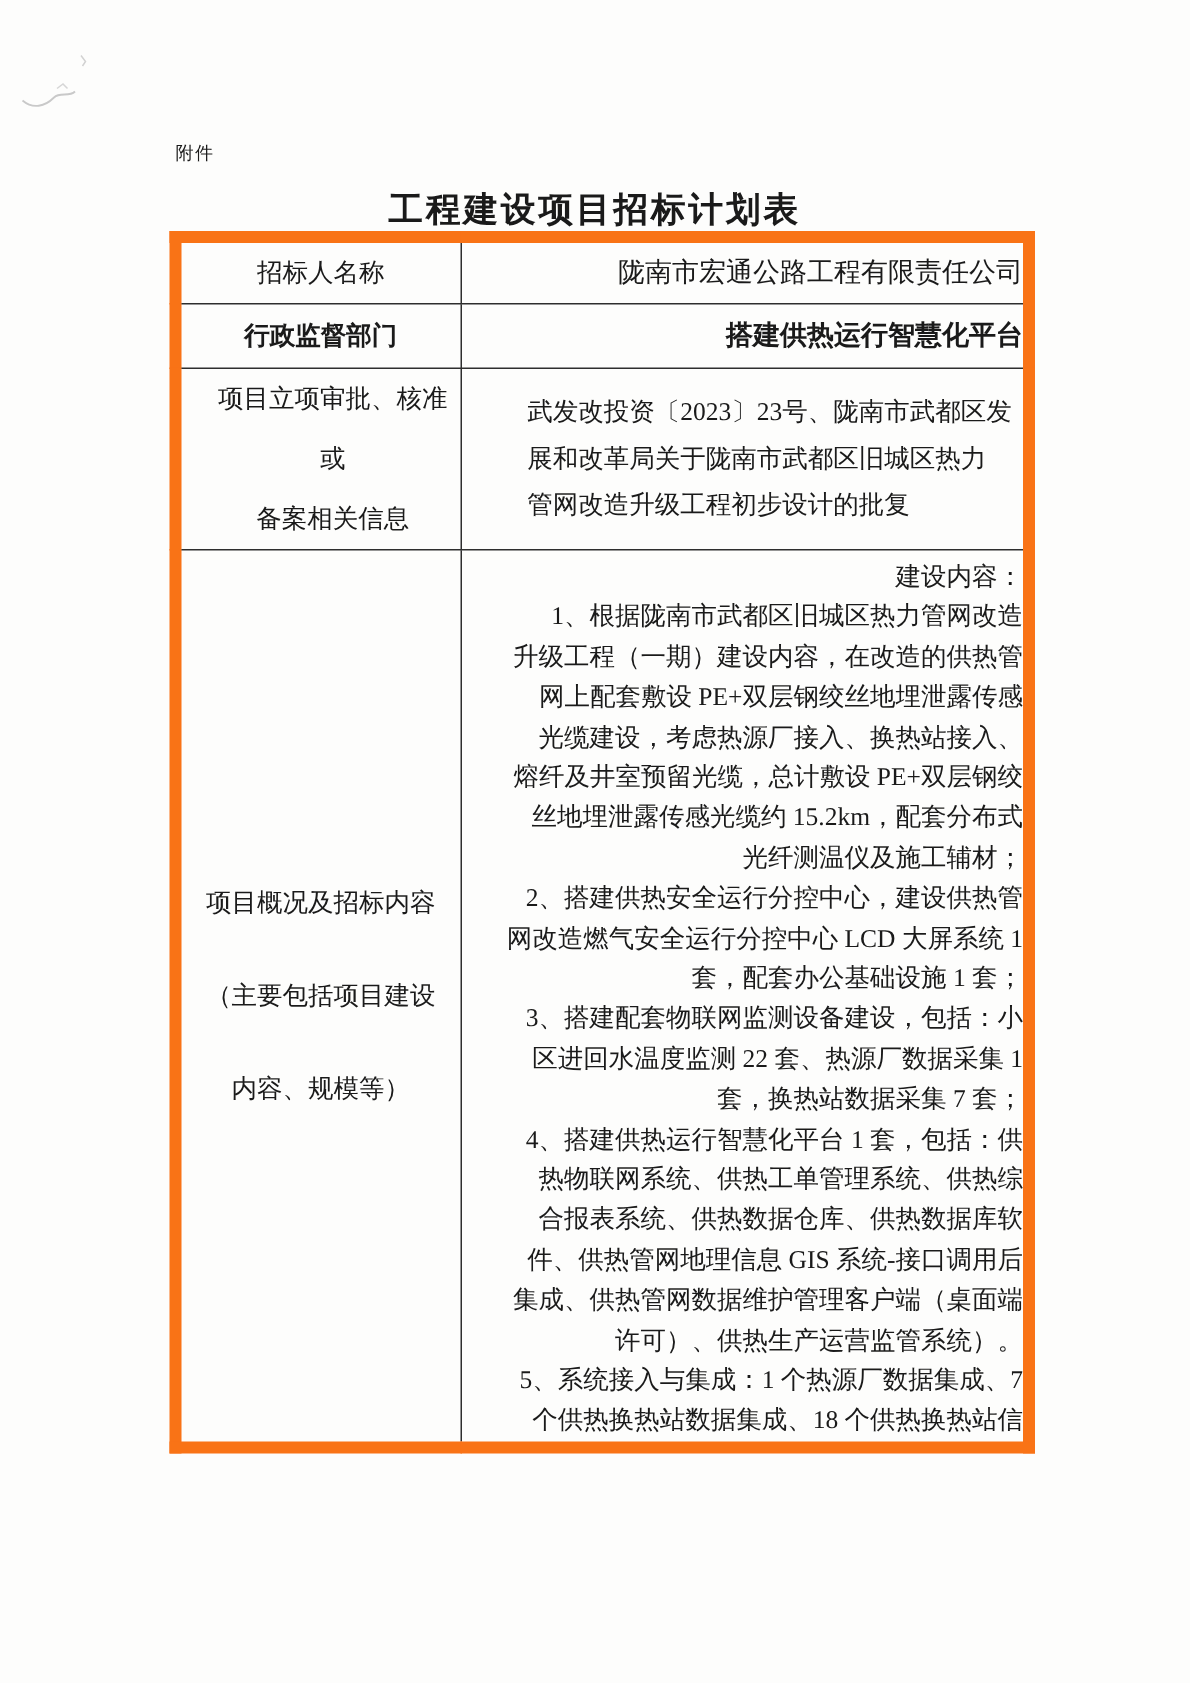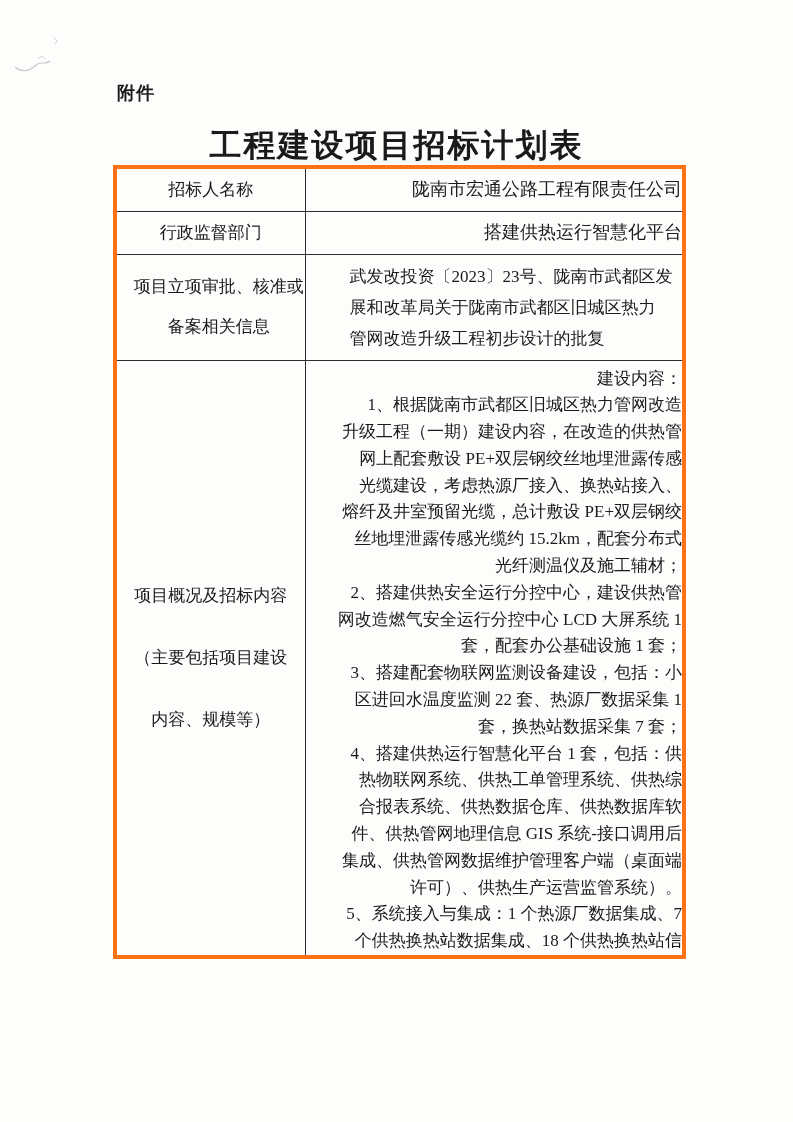--- a/index.html
+++ b/index.html
@@ -7,32 +7,32 @@
     width:793px;height:1122px;
     background:#fdfdfc;
     font-family:"Liberation Serif","DejaVu Serif",serif;
     color:#1a1a1a;
     position:relative;
     overflow:hidden;
   }
   .page{position:absolute;inset:0;}
   .pencil{position:absolute;left:10px;top:25px;width:110px;height:60px;}
   .attachment{
-    position:absolute;left:117px;top:81px;
-    font-size:18px;letter-spacing:1px;font-weight:700;
+    position:absolute;left:117px;top:94px;
+    font-size:12px;letter-spacing:1px;font-weight:400;
   }
   .title{
     position:absolute;left:0;top:124px;width:100%;
     text-align:center;margin:0;
-    font-size:32px;font-weight:bold;letter-spacing:2px;
+    font-size:23px;font-weight:bold;letter-spacing:2px;
   }
   table.bid{
-    position:absolute;left:113px;top:165px;
+    position:absolute;left:113px;top:154px;
     width:569px;border-collapse:collapse;table-layout:fixed;
-    border:4px solid #f97316;
+    border:8px solid #f97316;
   }
   table.bid td{
     border:1px solid #2e2e2e;
     vertical-align:middle;
     white-space:pre-line;
     font-size:17px;
     padding:0;
   }
   td.lbl{text-align:center;line-height:24px;font-size:17.5px;}
   td.lbl.lh-wide{line-height:40px;padding-left:16px;}
@@ -40,21 +40,21 @@
   td.val{padding:0 8px;}
   td.val.center{text-align:right;font-size:18px;line-height:29px;}
   td.val.left3{text-align:left;line-height:31px;font-size:17px;padding-left:44px;}
   td.val.body{
     text-align:right;vertical-align:top;
     line-height:26.8px;font-size:17px;
     padding-top:5px;
   }
   tr.r1{height:44px;}
   tr.r2{height:62px;}
-  tr.r3{height:43px;}
+  tr.r3{height:43px;font-weight:bold;}
   tr.r4{height:106px;}
   tr.r5{height:590px;}
 </style>
 </head>
 <body>
 
 <div class="page">
 
   <svg class="pencil" viewBox="0 0 110 60" fill="none" xmlns="http://www.w3.org/2000/svg">
     <path d="M5 42 C 12 48, 20 46, 26 40 C 30 36, 36 40, 40 36" stroke="#c9c9c9" stroke-width="1.2" fill="none"></path>

